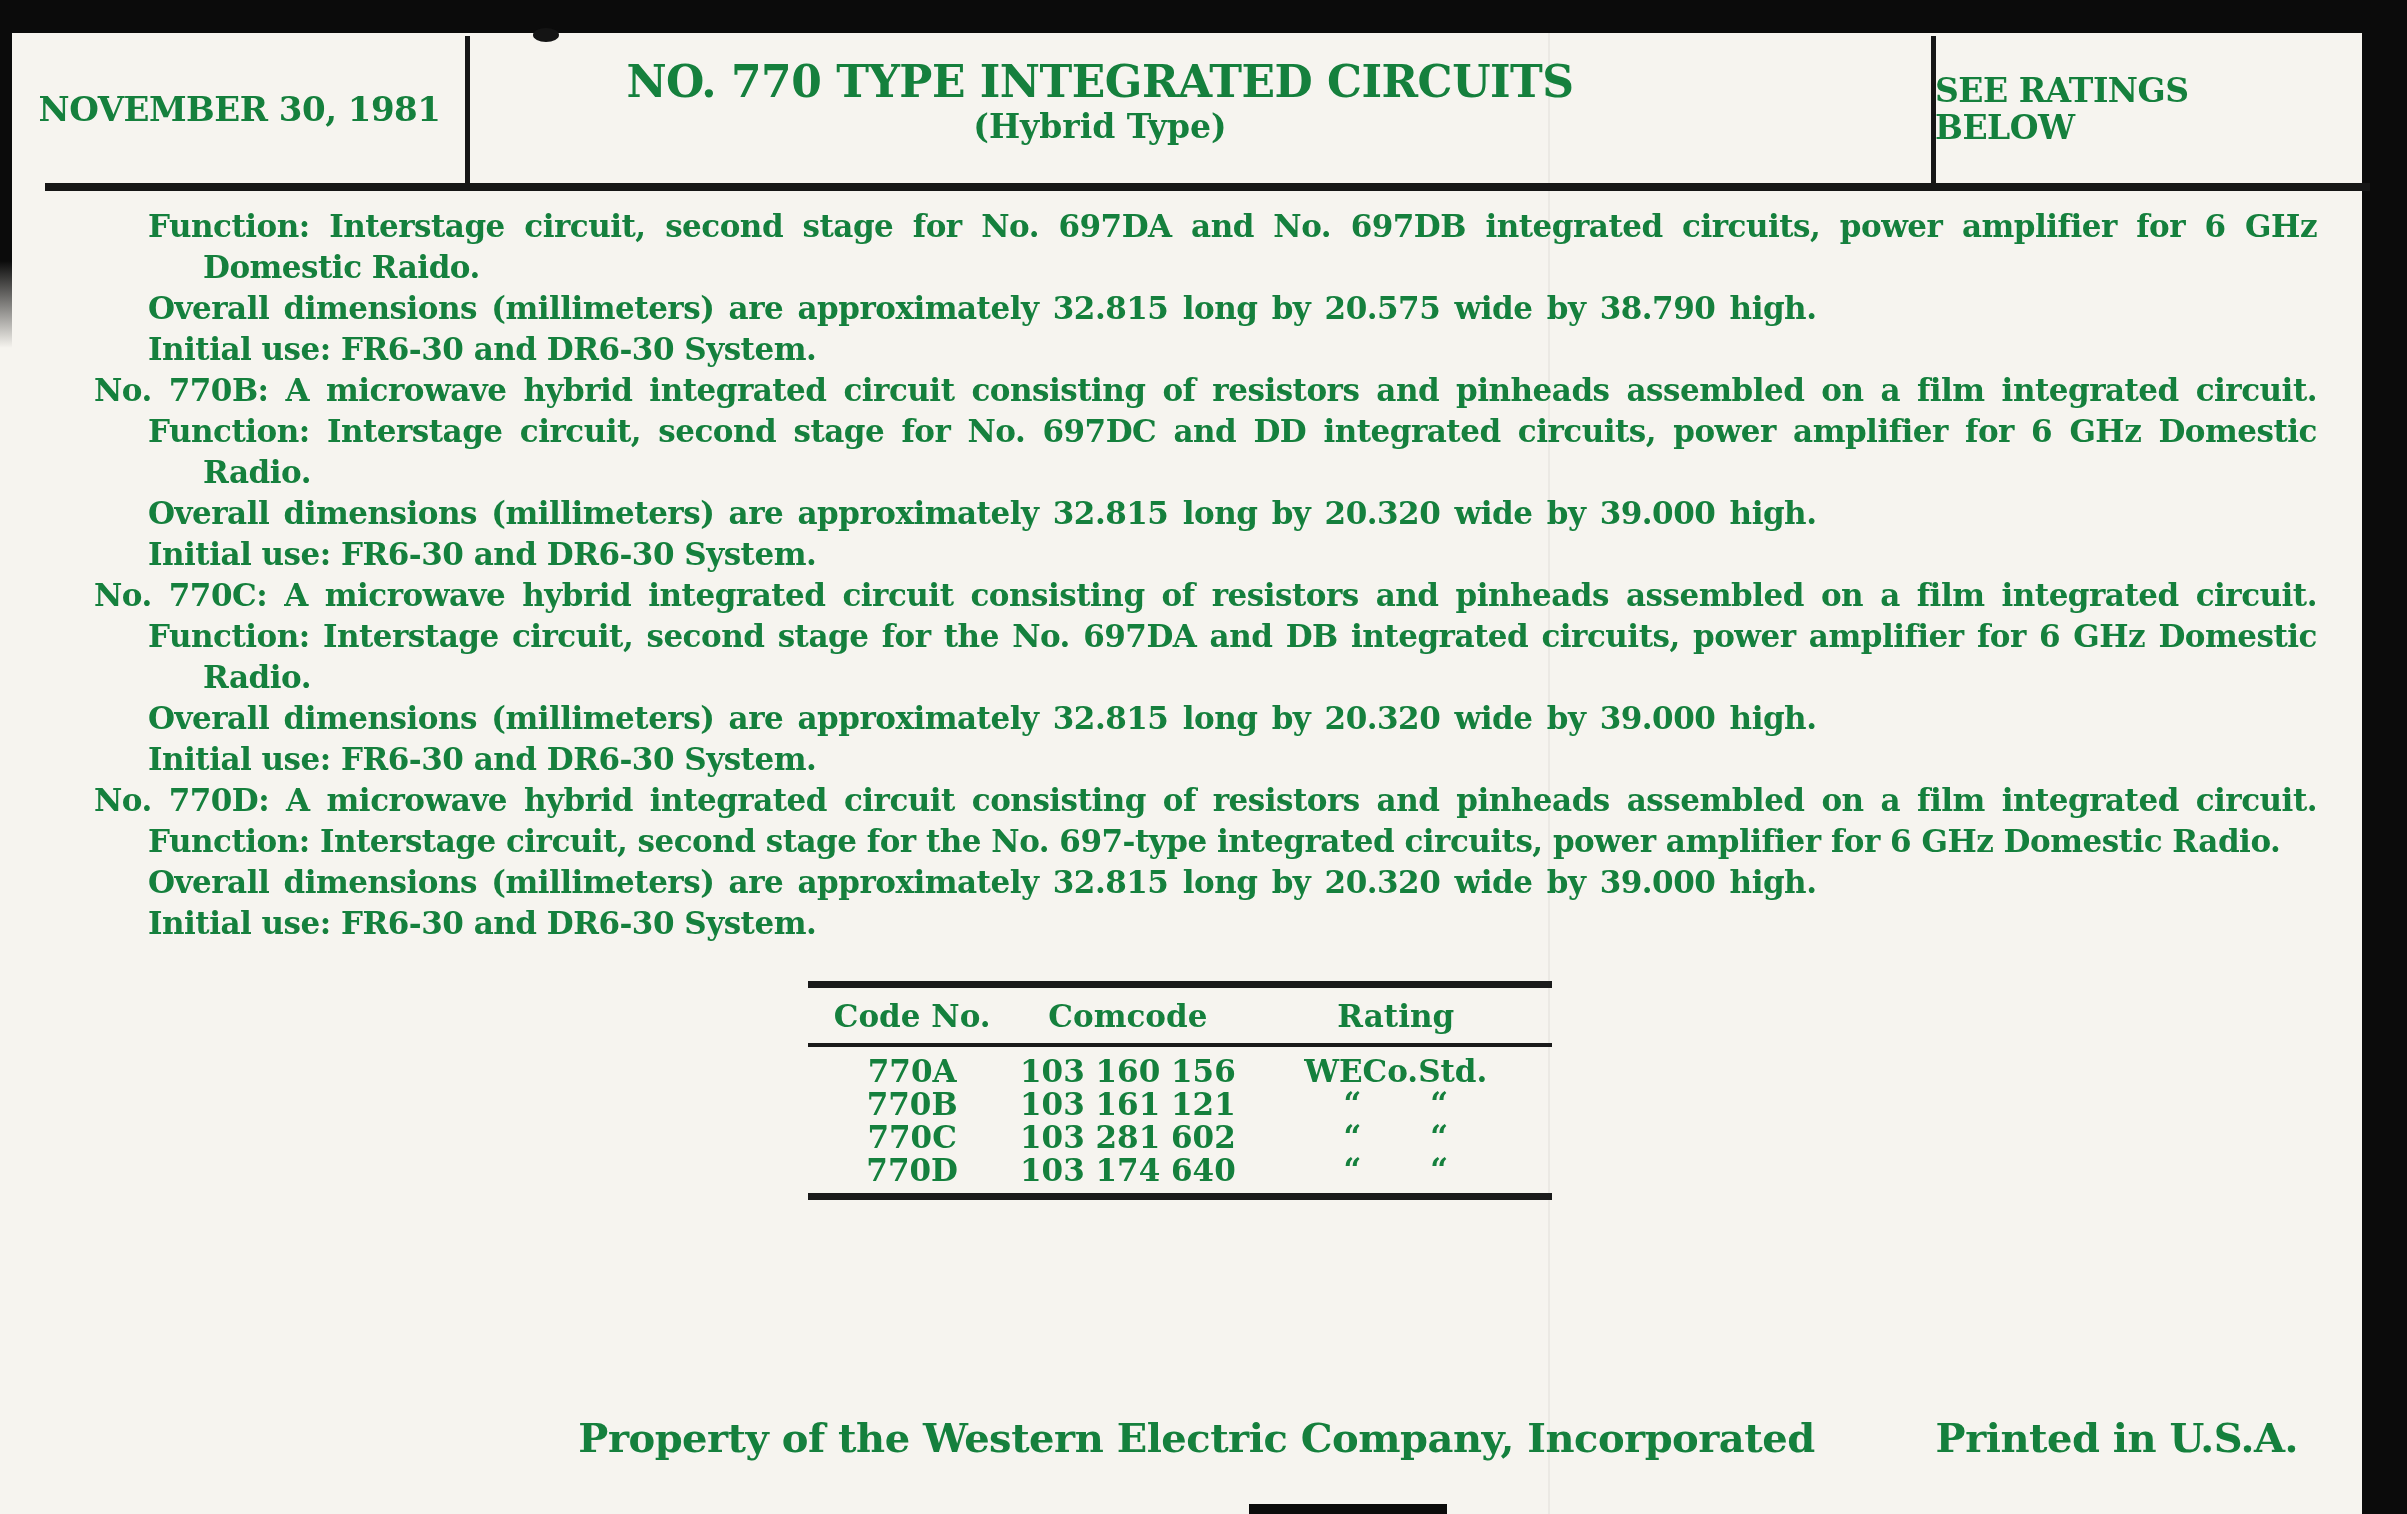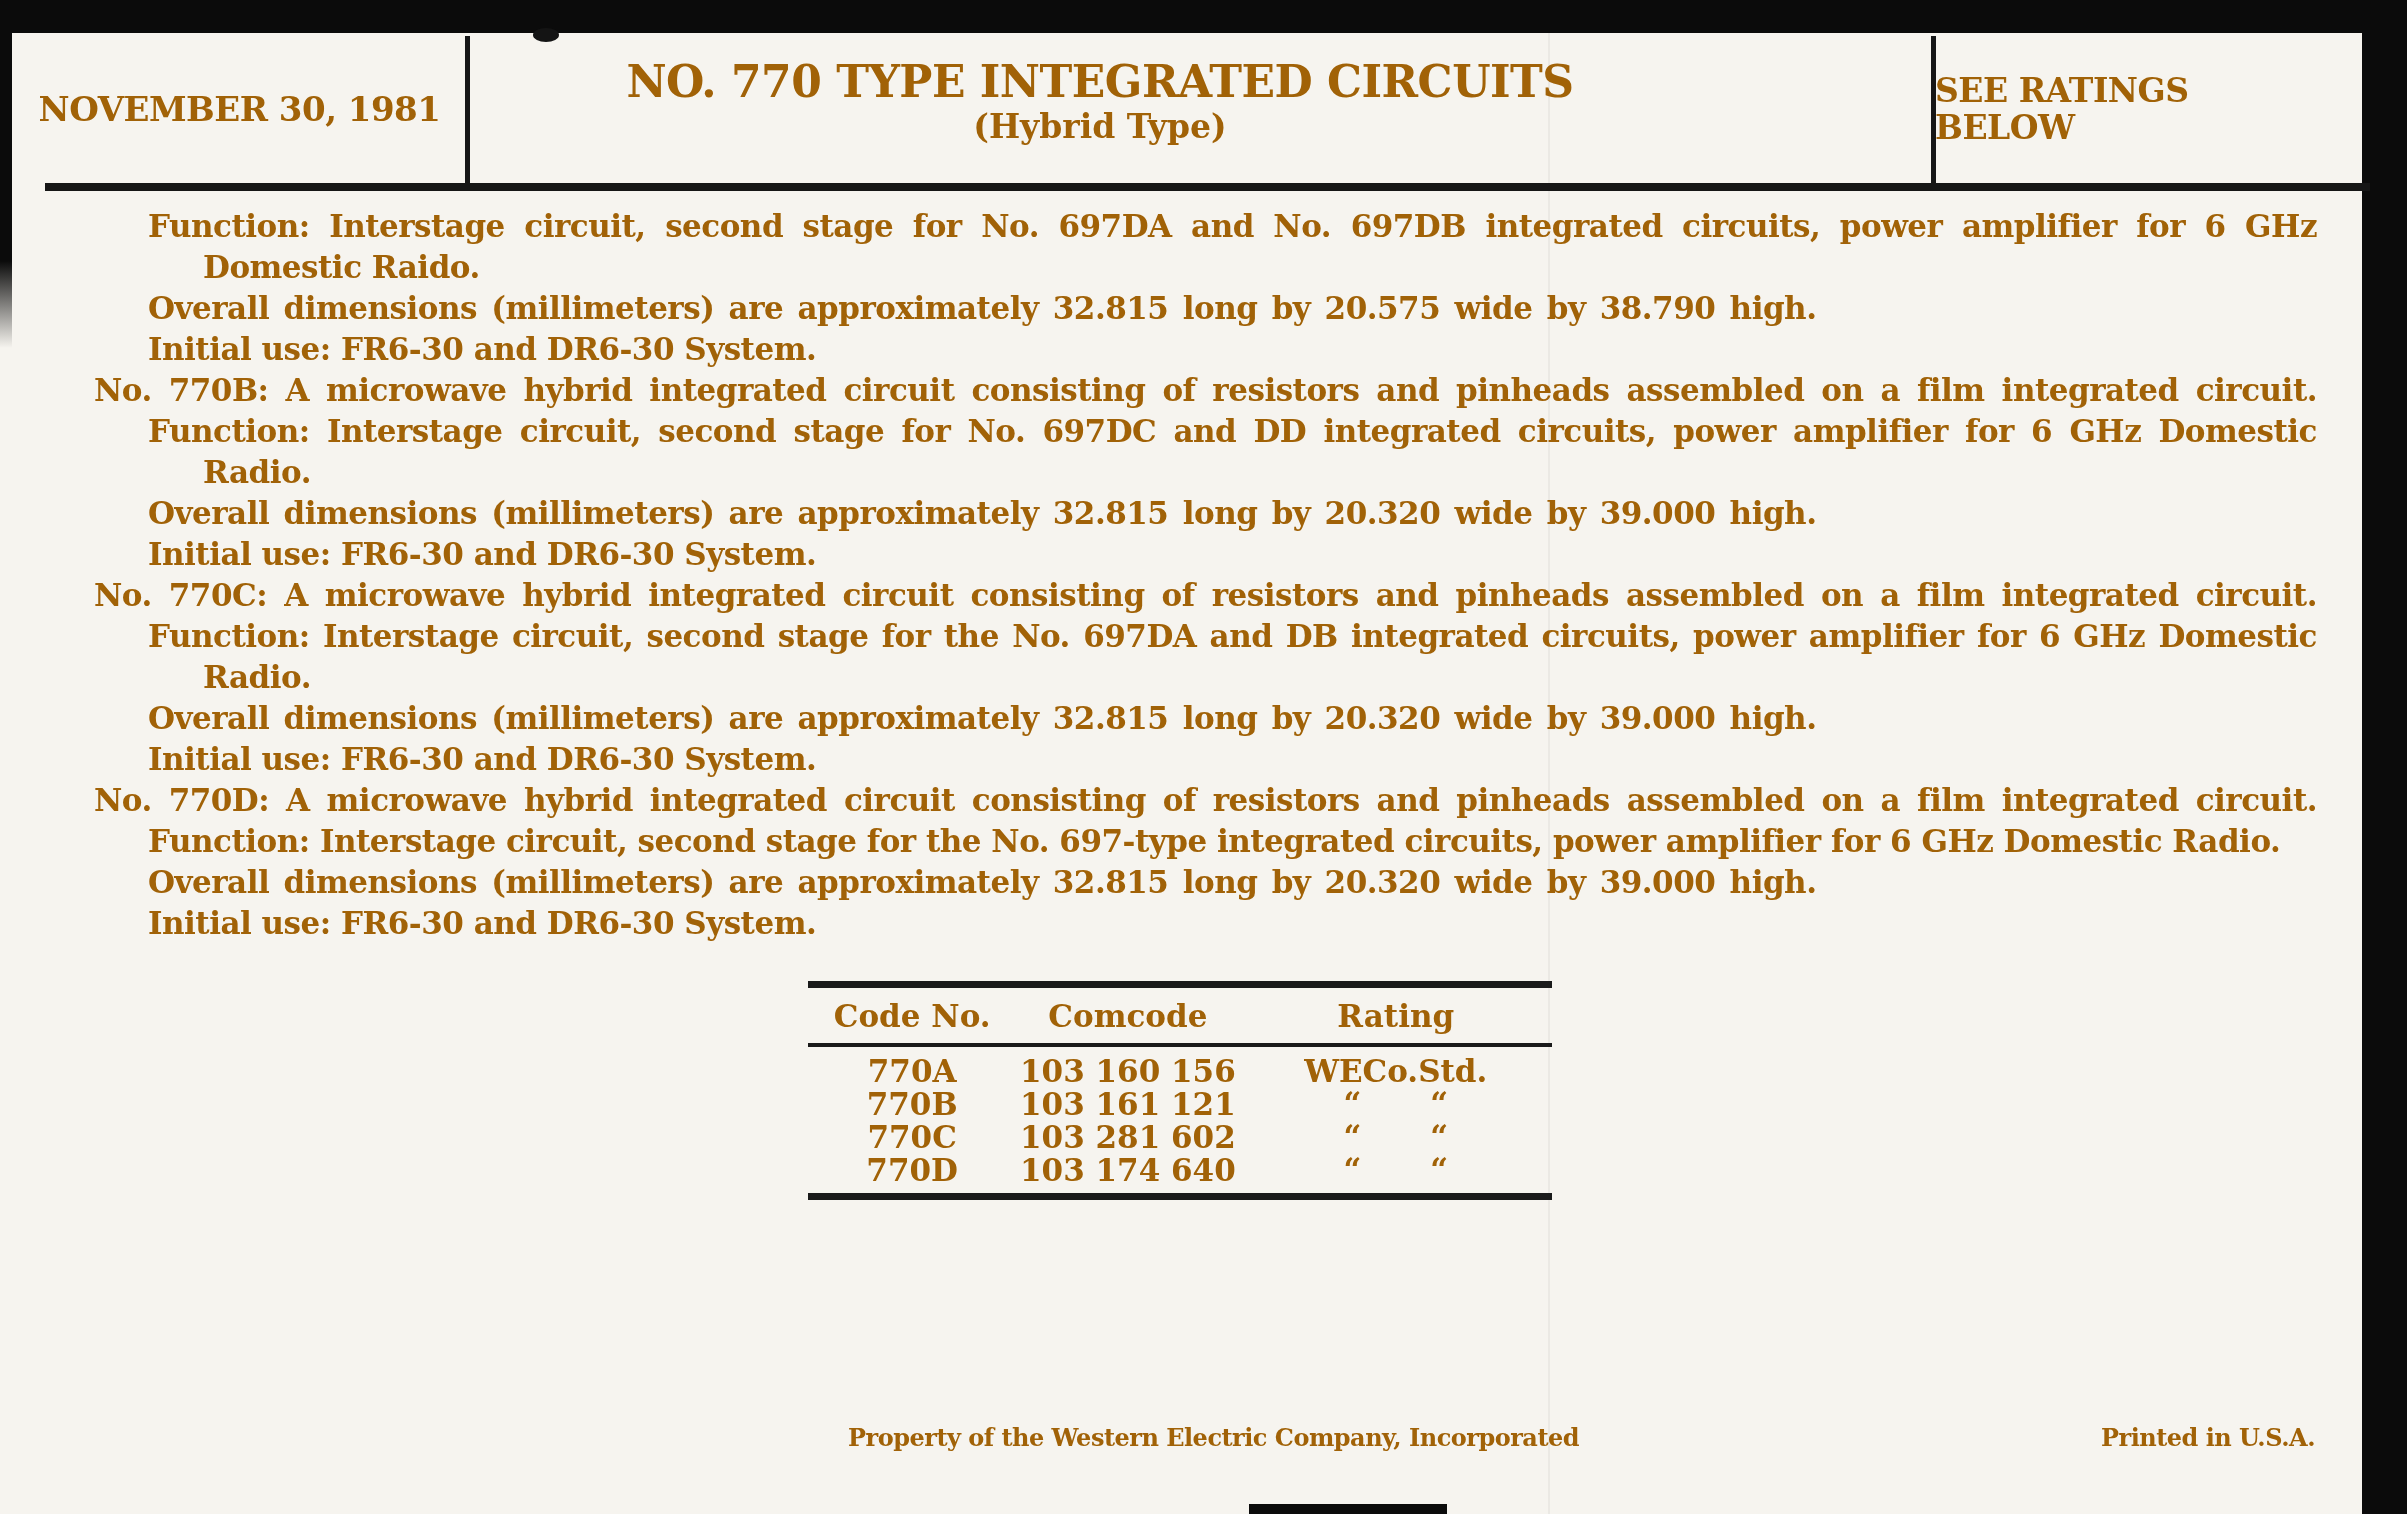--- a/index.html
+++ b/index.html
@@ -3,21 +3,21 @@
 <meta charset="utf-8">
 <style>
   html,body{margin:0;padding:0;background:#2a2a2a;}
   .page{
     position:relative;
     width:2408px;height:1515px;
     background:#f6f4ef;
     overflow:hidden;
     font-family:"DejaVu Serif","Liberation Serif",serif;
     font-weight:700;
-    color:#a16207;
+    color:#15803d;
   }
   
   .band-top{position:absolute;left:0;top:0;width:2408px;height:33px;background:#0b0b0b;}
   .strip-right{position:absolute;left:2362px;top:0;width:46px;height:1515px;background:#0b0b0b;}
   .strip-left{position:absolute;left:0;top:0;width:12px;height:348px;
     background:linear-gradient(#0b0b0b 75%,rgba(11,11,11,0));}
   .blob-top{position:absolute;left:533px;top:28px;width:26px;height:14px;background:#141414;border-radius:50%;}
   .bar-bottom{position:absolute;left:1249px;top:1504px;width:198px;height:11px;background:#0b0b0b;}
   .crease-v{position:absolute;left:1548px;top:33px;width:2px;height:1482px;background:rgba(0,0,0,0.045);}
 
@@ -50,22 +50,22 @@
   .rule.thick{height:7px;}
   .rule.mid{height:4px;}
   .trow{display:grid;grid-template-columns:28% 30% 42%;}
   .thead{height:55px;align-items:center;}
   .tc{text-align:center;}
   .tbody{padding:8px 0 6px 0;}
   .tbody .trow{line-height:33px;}
   .ditto{display:flex;justify-content:center;gap:69px;}
 
   
-  .footer{position:absolute;left:102px;top:1422px;width:2223px;
-    font-size:24px;line-height:32px;text-align:center;letter-spacing:-0.5px;}
+  .footer{position:absolute;left:85px;top:1422px;width:2223px;
+    font-size:40px;line-height:32px;text-align:center;letter-spacing:-0.5px;}
   .printed{position:absolute;right:10px;top:0;}
 </style>
 </head>
 <body>
 
 <div class="page">
 
   <div class="band-top"></div>
   <div class="strip-right"></div>
   <div class="strip-left"></div>

